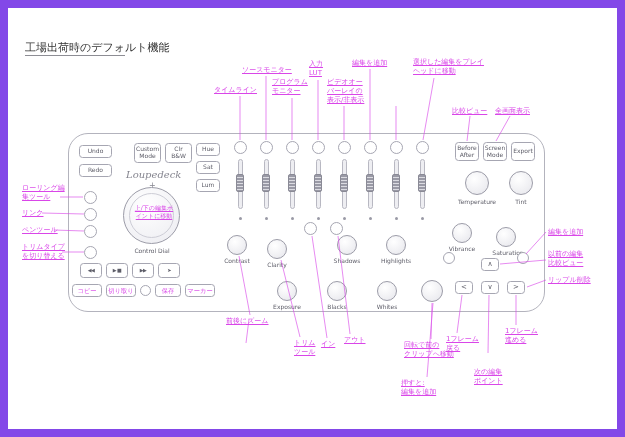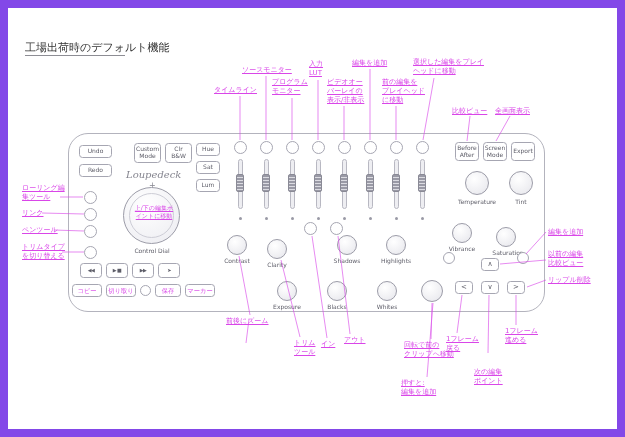--- a/index.html
+++ b/index.html
@@ -205,23 +205,20 @@
   <div class="ann" style="left:214px;top:86px">タイムライン</div>
   <div class="ann" style="left:242px;top:66px">ソースモニター</div>
   <div class="ann" style="left:272px;top:78px">プログラム
 モニター</div>
   <div class="ann" style="left:309px;top:60px">入力
 LUT</div>
   <div class="ann" style="left:327px;top:78px">ビデオオー
 バーレイの
 表示/非表示</div>
   <div class="ann" style="left:352px;top:59px">編集を追加</div>
-  <div class="ann" style="left:382px;top:78px">前の編集を
-プレイヘッド
-に移動</div>
   <div class="ann" style="left:413px;top:58px">選択した編集をプレイ
 ヘッドに移動</div>
   <div class="ann" style="left:452px;top:107px">比較ビュー</div>
   <div class="ann" style="left:495px;top:107px">全画面表示</div>
   <div class="ann" style="left:22px;top:184px">ローリング編
 集ツール</div>
   <div class="ann" style="left:22px;top:209px">リンク</div>
   <div class="ann" style="left:22px;top:226px">ペンツール</div>
   <div class="ann" style="left:22px;top:243px">トリムタイプ
 を切り替える</div>

